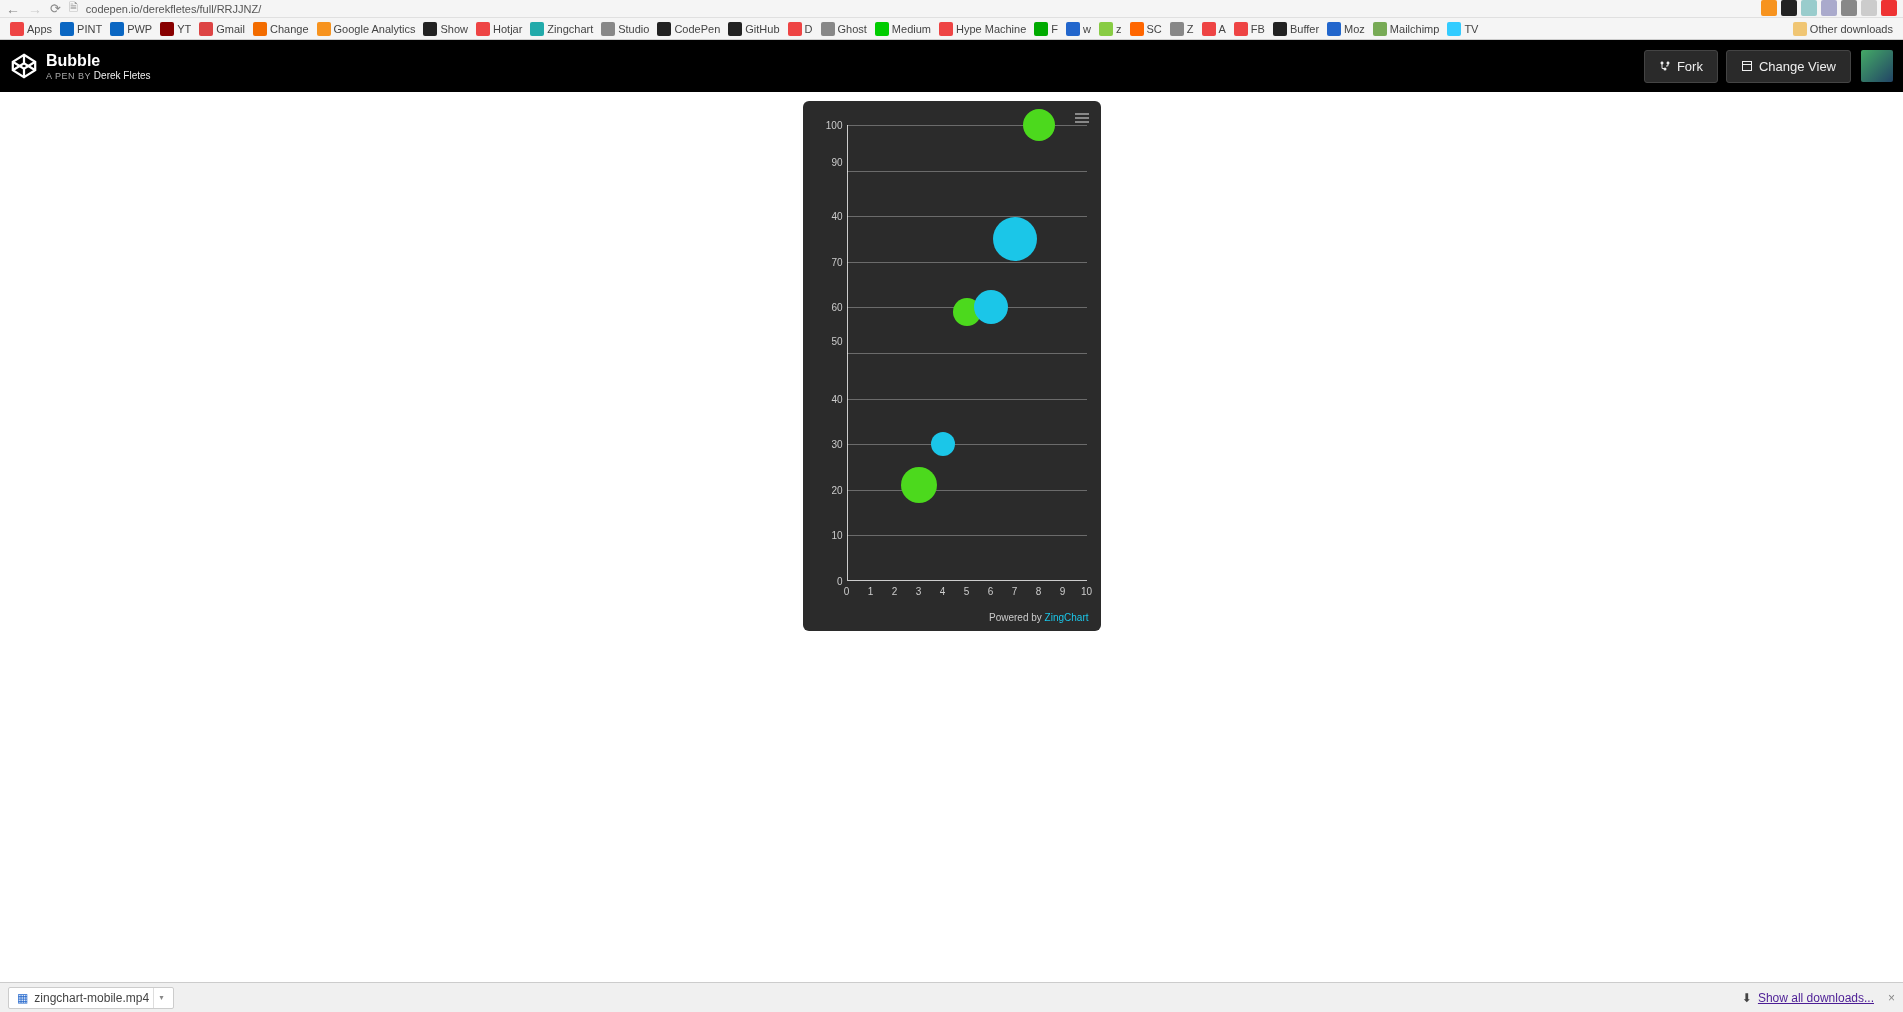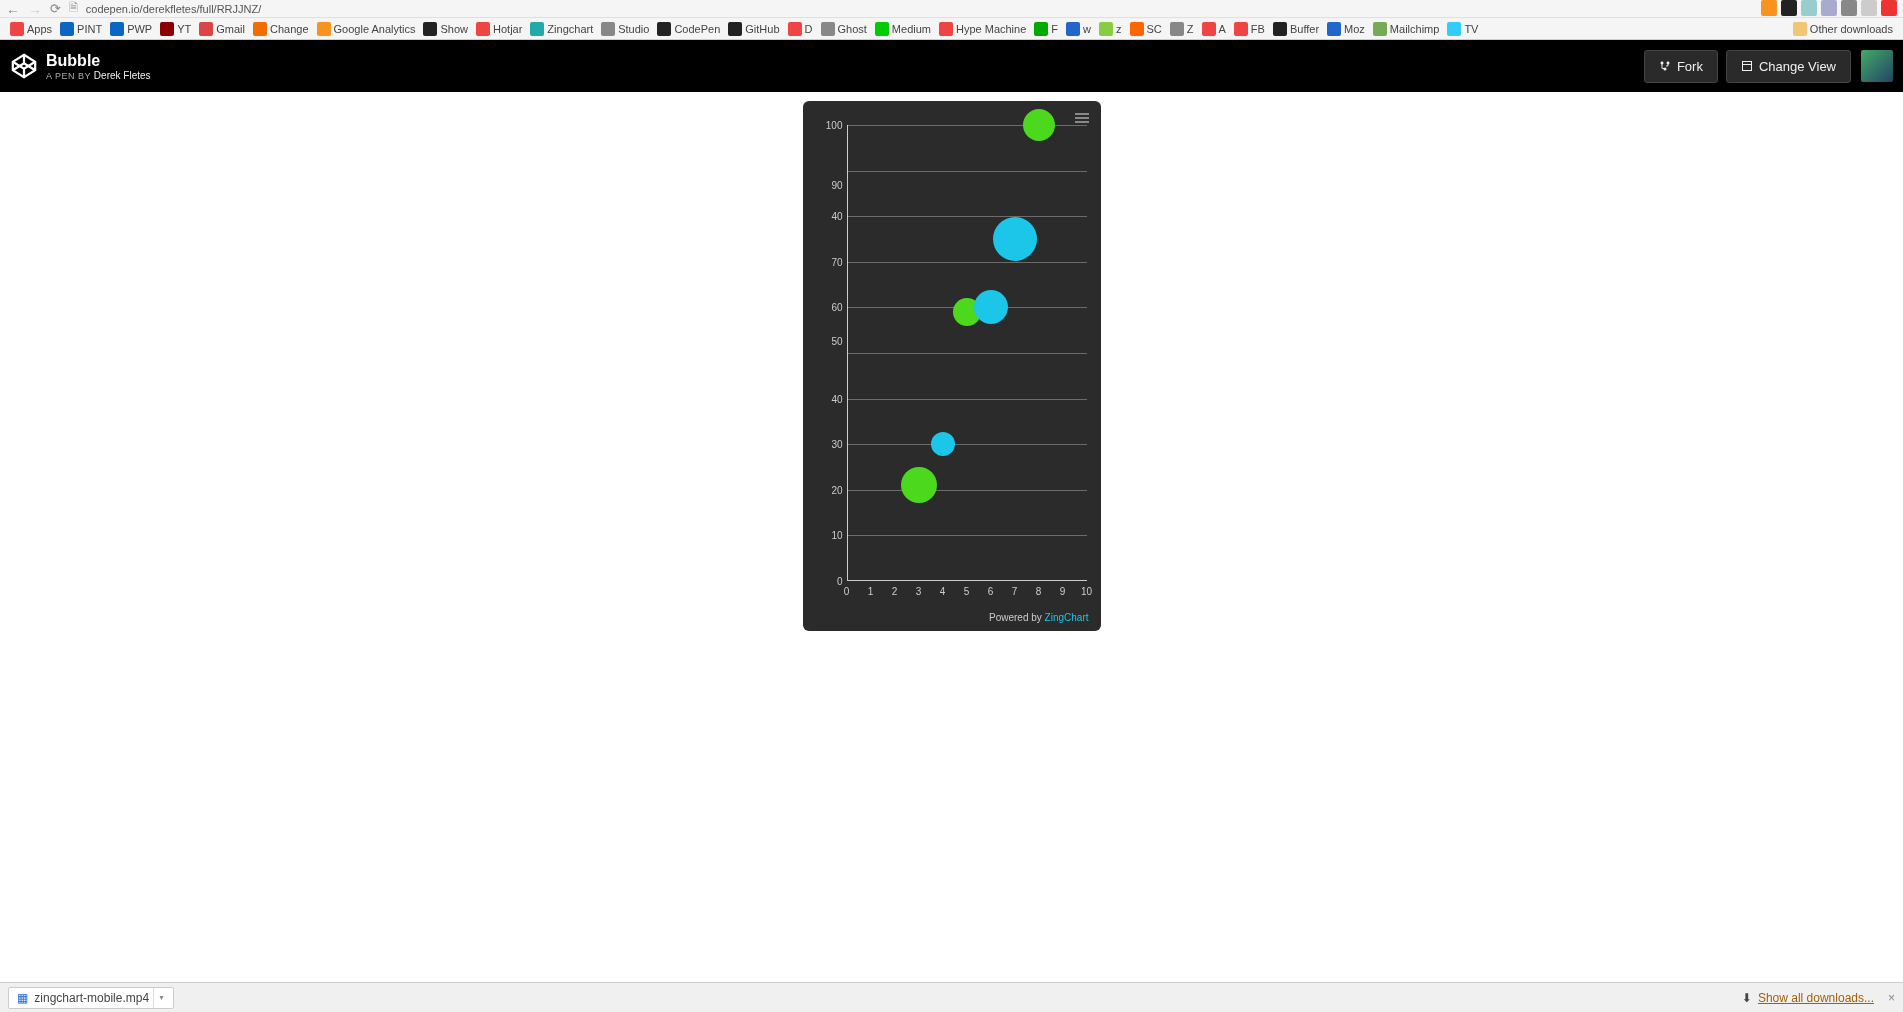--- a/index.html
+++ b/index.html
@@ -51,21 +51,21 @@
 .bubble.cyan { background: #1bc6e8; }
 
 .chart-footer { position: absolute; bottom: 8px; right: 12px; font-size: 10px; color: #ccc; }
 .chart-footer a { color: #1bc6e8; }
 
 
 .dl-bar { position: fixed; bottom: 0; left: 0; right: 0; height: 30px; background: #f0f0f0; border-top: 1px solid #ccc; display: flex; align-items: center; padding: 0 8px; font-size: 12px; color: #444; }
 .dl-item { display: flex; align-items: center; gap: 6px; border: 1px solid #ccc; background: #fff; padding: 3px 24px 3px 8px; border-radius: 2px; cursor: pointer; position: relative; }
 .dl-chev { position: absolute; right: 4px; top: 0; bottom: 0; width: 16px; border-left: 1px solid #ddd; display: flex; align-items: center; justify-content: center; font-size: 8px; color: #888; }
 .dl-bar .spacer { flex: 1; }
-.dl-show { color: #a16207; text-decoration: underline; cursor: pointer; }
+.dl-show { color: #4c1d95; text-decoration: underline; cursor: pointer; }
 .dl-close { margin-left: 14px; cursor: pointer; color: #888; }
 </style>
 </head>
 <body>
 
 <div class="chrome-bar">
   <span class="nav-btn">←</span>
   <span class="nav-btn dis">→</span>
   <span class="nav-btn reload">⟳</span>
   <span class="doc-icon">🗎</span>
@@ -248,21 +248,21 @@
         <div class="y-tick" style="top: 273.6px;">40</div>
         <div class="grid-line" style="top: 228px;"></div>
         <div class="y-tick" style="top: 216px;">50</div>
         <div class="grid-line" style="top: 182.4px;"></div>
         <div class="y-tick" style="top: 182.4px;">60</div>
         <div class="grid-line" style="top: 136.8px;"></div>
         <div class="y-tick" style="top: 136.8px;">70</div>
         <div class="grid-line" style="top: 91.2px;"></div>
         <div class="y-tick" style="top: 91.2px;">40</div>
         <div class="grid-line" style="top: 45.6px;"></div>
-        <div class="y-tick" style="top: 60px;">90</div>
+        <div class="y-tick" style="top: 37px;">90</div>
         <div class="grid-line" style="top: 0px;"></div>
         <div class="y-tick" style="top: 0px;">100</div>
         <div class="x-tick" style="left: 30px;">0</div>
         <div class="x-tick" style="left: 54px;">1</div>
         <div class="x-tick" style="left: 78px;">2</div>
         <div class="x-tick" style="left: 102px;">3</div>
         <div class="x-tick" style="left: 126px;">4</div>
         <div class="x-tick" style="left: 150px;">5</div>
         <div class="x-tick" style="left: 174px;">6</div>
         <div class="x-tick" style="left: 198px;">7</div>

